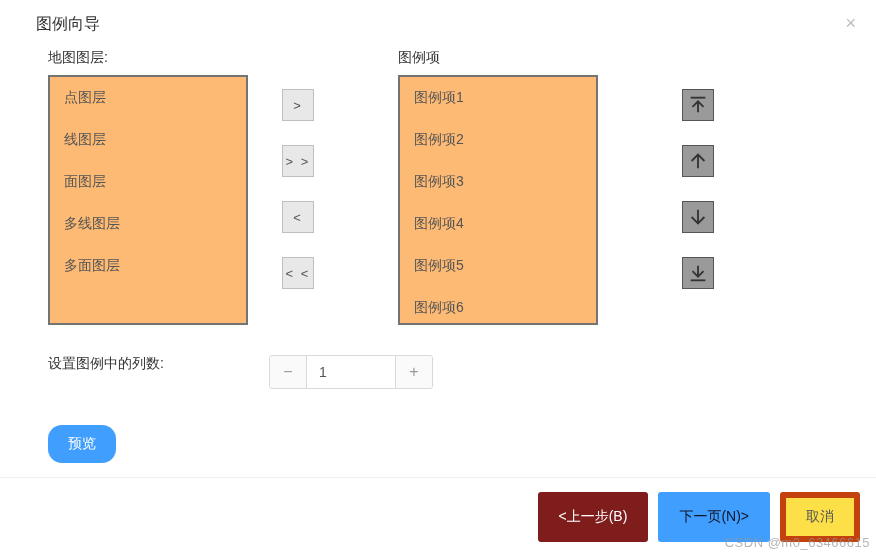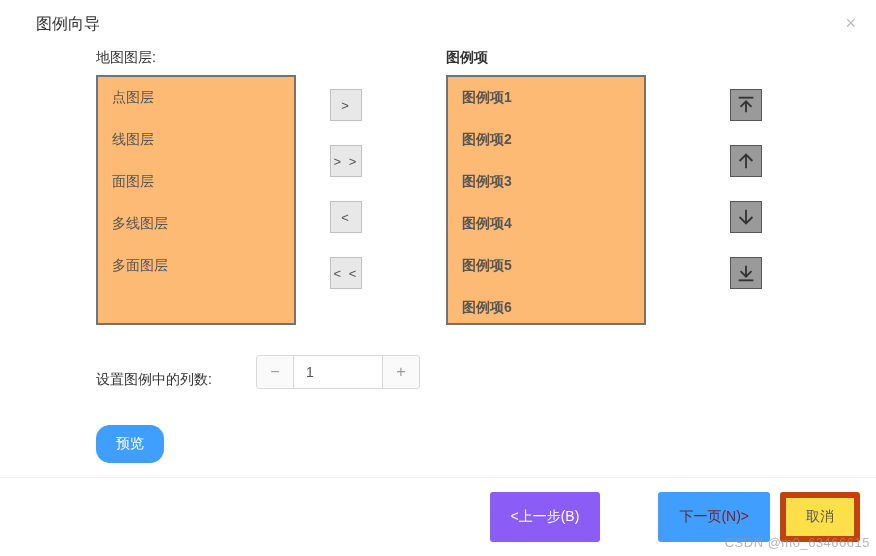--- a/index.html
+++ b/index.html
@@ -1,45 +1,45 @@
 <!DOCTYPE html>
 <html><head>
   <meta charset="utf-8">
   <style>
     * { box-sizing: border-box; margin: 0; padding: 0; }
     body { font-family: "Microsoft YaHei", "PingFang SC", sans-serif; background: #888; width: 876px; height: 556px; overflow: hidden; font-size: 14px; color: #333; }
     .modal { background: #fff; width: 876px; height: 556px; position: relative; box-shadow: 0 4px 12px rgba(0,0,0,0.15); }
     .modal-header { padding: 14px 36px; position: relative; }
     .modal-title { font-size: 16px; color: #333; font-weight: 500; }
     .modal-close { position: absolute; right: 20px; top: 14px; color: #bbb; font-size: 18px; cursor: pointer; line-height: 1; }
-    .modal-body { padding: 0 48px 16px 48px; margin-left: 48px; }
+    .modal-body { padding: 0 48px 16px 48px; }
     .columns { display: flex; align-items: flex-start; gap: 0; }
     .col-label { font-size: 14px; color: #333; margin-bottom: 8px; }
     .col-left { width: 200px; }
     .col-mid { width: 100px; display: flex; flex-direction: column; align-items: center; gap: 24px; padding-top: 40px; }
-    .col-legend { width: 200px; margin-left: 50px; font-weight: bold; }
+    .col-legend { width: 200px; margin-left: 50px; }
     .col-arrows { width: 80px; display: flex; flex-direction: column; align-items: center; gap: 24px; padding-top: 40px; margin-left: 60px; }
     .listbox { border: 2px solid #737373; height: 250px; overflow-y: scroll; background: #fdba74; }
     .listbox-item { padding: 12px 14px; font-size: 14px; color: #555; cursor: pointer; }
     .listbox::-webkit-scrollbar { width: 16px; }
     .listbox::-webkit-scrollbar-track { background: #f1f1f1; border-left: 1px solid #e8e8e8; }
     .listbox::-webkit-scrollbar-thumb { background: #c1c1c1; border: 2px solid #f1f1f1; }
     .listbox::-webkit-scrollbar-button { background: #f1f1f1; border: 1px solid #d0d0d0; height: 16px; display: block; }
     .transfer-btn { width: 32px; height: 32px; border: 1px solid #c0c0c0; background: #e8e8e8; cursor: pointer; font-size: 13px; color: #555; display: flex; align-items: center; justify-content: center; letter-spacing: 2px; }
     .arrow-btn { width: 32px; height: 32px; border: 1px solid #555; background: #9a9a9a; cursor: pointer; display: flex; align-items: center; justify-content: center; }
     .arrow-btn svg { width: 22px; height: 22px; }
-    .row-cols { display: flex; align-items: flex-end; margin-top: 30px; gap: 44px; }
+    .row-cols { display: flex; align-items: flex-start; margin-top: 30px; gap: 105px; }
     .stepper { display: inline-flex; border: 1px solid #d9d9d9; border-radius: 3px; overflow: hidden; height: 34px; }
     .stepper-btn { width: 36px; background: #fafafa; border: none; cursor: pointer; color: #999; font-size: 16px; display: flex; align-items: center; justify-content: center; }
     .stepper-val { width: 90px; border: none; border-left: 1px solid #d9d9d9; border-right: 1px solid #d9d9d9; text-align: left; padding: 0 12px; font-size: 14px; color: #555; }
     .preview-btn { margin-top: 36px; padding: 10px 20px; background: #409eff; border: none; color: #fff; border-radius: 14px; font-size: 14px; cursor: pointer; }
     .modal-footer { position: absolute; bottom: 0; right: 0; left: 0; padding: 14px 16px; display: flex; justify-content: flex-end; gap: 10px; border-top: 1px solid #f0f0f0; }
     .footer-btn { padding: 10px 20px; border-radius: 3px; font-size: 14px; cursor: pointer; border: 1px solid transparent; }
-    .btn-prev { background: #8b5cf6; color: #fff; }
-    .btn-next { background: #409eff; color: #7f1d1d; margin-left: 48px; }
+    .btn-prev { background: #7f1d1d; color: #fff; }
+    .btn-next { background: #409eff; color: #0f172a; }
     .btn-cancel { background: #fde047; color: #555; border: 6px solid #c2410c; }
     .watermark { position: absolute; bottom: 6px; right: 6px; font-size: 13px; color: rgba(150,150,150,0.7); letter-spacing: 0.5px; pointer-events: none; }
   </style>
 </head>
 <body>
 
 <div class="modal">
   <div class="modal-header">
     <div class="modal-title">图例向导</div>
     <span class="modal-close">×</span>

